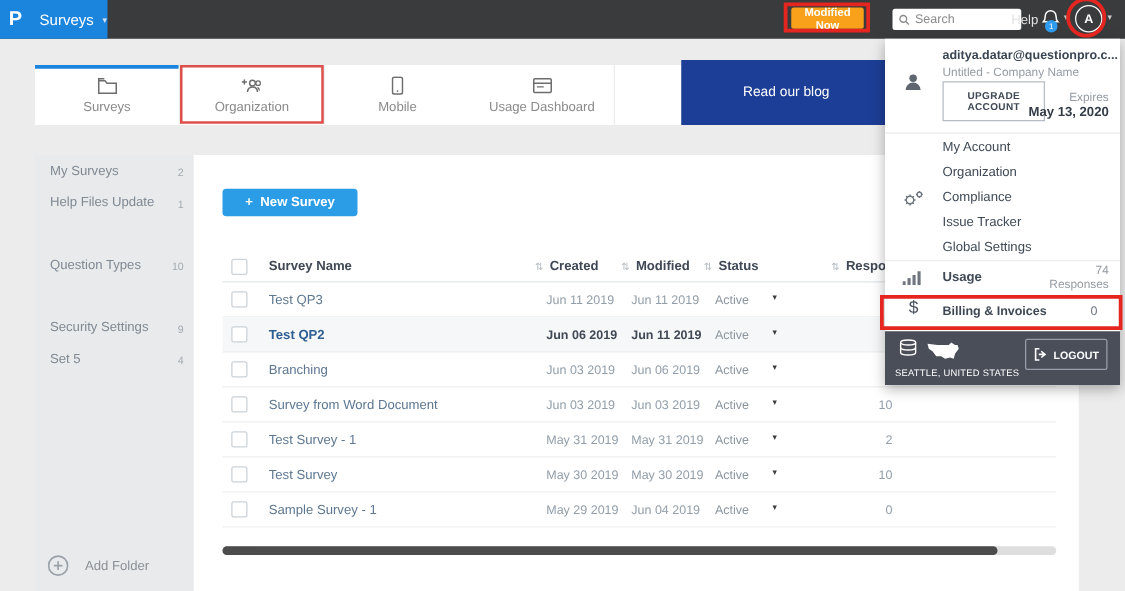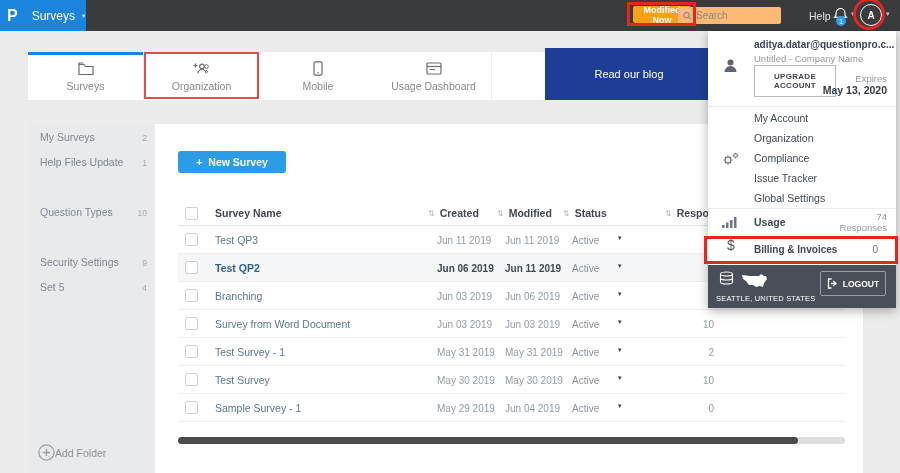--- a/index.html
+++ b/index.html
@@ -7,21 +7,21 @@
   body{position:relative;background:#ececec;font-family:"Liberation Sans",sans-serif;overflow:hidden}
   .abs{position:absolute}
 
   
   .topbar{position:absolute;left:0;top:0;width:900px;height:31px;background:#3a3b3d;z-index:6}
   .logo-block{position:absolute;left:0;top:0;width:86px;height:31px;background:#1b84dd;display:flex;align-items:center;color:#fff}
   .logo-p{margin-left:7px;font-size:16px;font-weight:bold}
   .logo-menu{margin-left:14px;font-size:12px}
   .logo-caret{margin-left:7px;font-size:7px;color:#cfe4f7}
   .upg-btn{position:absolute;left:633px;top:6px;width:58px;height:17px;background:#f9a11b;border-radius:2px;color:#fff;font-size:9px;font-weight:bold;display:flex;align-items:center;justify-content:center}
-  .search{position:absolute;left:678px;top:7px;width:103px;height:17px;background:#fdba74;border-radius:2px;display:flex;align-items:center;padding:0 5px}
+  .search{position:absolute;left:714px;top:7px;width:103px;height:17px;background:#ffffff;border-radius:2px;display:flex;align-items:center;padding:0 5px}
   .search input{border:none;outline:none;width:80px;font-size:10px;color:#555;background:transparent;font-family:"Liberation Sans",sans-serif}
   .search input::placeholder{color:#8a8a8a}
   .help{position:absolute;left:809px;top:10px;font-size:10.5px;color:#e3e3e3}
   .bell{position:absolute;left:833px;top:7px}
   .bell-badge{position:absolute;left:836px;top:16px;width:10px;height:10px;border-radius:50%;background:#2f9ced;color:#fff;font-size:6.5px;display:flex;align-items:center;justify-content:center}
   .bell-caret{position:absolute;left:851px;top:10px;font-size:7px;color:#bbb}
   .avatar{position:absolute;left:860px;top:4px;width:22px;height:22px;border-radius:50%;border:1px solid #fff;color:#fff;font-size:10px;font-weight:bold;display:flex;align-items:center;justify-content:center}
   .avatar-caret{position:absolute;left:886px;top:10px;font-size:7px;color:#ccc}
 
   
@@ -39,21 +39,21 @@
   .tab-icon{color:#6d6d6d;height:15px}
   .blog-btn{position:absolute;left:545px;top:48px;width:168px;height:52px;background:#1d3e96;color:#fff;font-size:11px;display:flex;align-items:center;justify-content:center;z-index:3}
 
   
   .sidebar{position:absolute;left:28px;top:124px;width:127px;height:349px;background:#e9eaeb;z-index:1}
   .sb-item{position:absolute;left:0;width:127px;height:25px;cursor:pointer}
   .sb-label{position:absolute;left:12px;top:7px;font-size:10.5px;color:#7f8993}
   .sb-count{position:absolute;right:8px;top:9px;font-size:8.5px;color:#a3aab1}
   .sb-item.selected{background:#fff;border-left:4px solid #1b84dd}
   .sb-item.selected .sb-label{left:8px;color:#4f5a66}
-  .add-folder{position:absolute;left:10px;top:320px;display:flex;align-items:center;gap:0;cursor:pointer}
+  .add-folder{position:absolute;left:10px;top:320px;display:flex;align-items:center;gap:13px;cursor:pointer}
   .add-folder .txt{font-size:10.5px;color:#8b9197}
 
   
   .main{position:absolute;left:155px;top:124px;width:708px;height:349px;background:#fff;z-index:1}
   .new-survey{position:absolute;left:23px;top:27px;width:108px;height:22px;background:#2b9ce6;border-radius:3px;color:#fff;font-size:10.5px;font-weight:bold;display:flex;align-items:center;justify-content:center;gap:6px;cursor:pointer}
   .thead{position:absolute;left:23px;top:76px;width:667px;height:26px;border-bottom:1px solid #e2e6e9}
   .hcell{position:absolute;top:7px;font-size:10.5px;font-weight:bold;color:#3f4854;display:flex;align-items:center;gap:5px}
   .sort{font-size:8px;color:#b3bac0;font-weight:normal}
   .chkbox{width:13px;height:13px;border:1px solid #ccd2d8;border-radius:2px;background:#fff;cursor:pointer}
   .trow{position:absolute;left:23px;width:667px;height:28px;border-bottom:1px solid #efefef}

